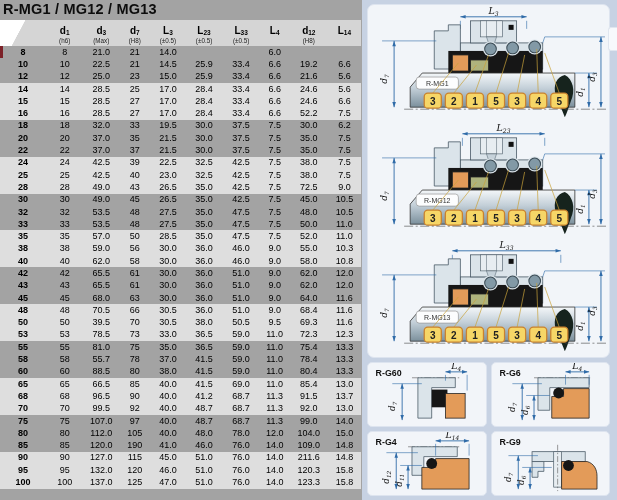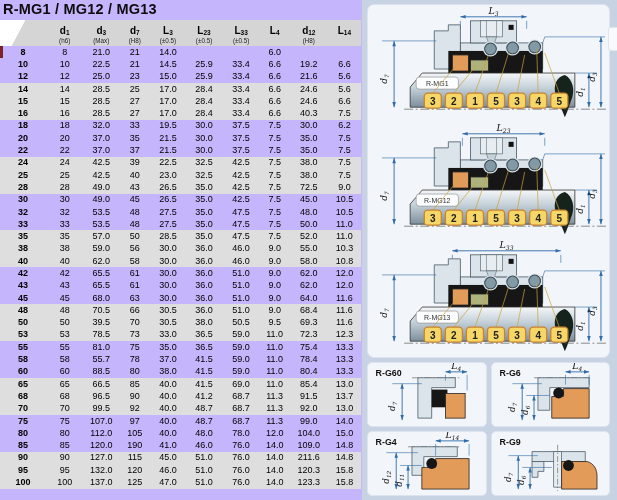--- a/index.html
+++ b/index.html
@@ -1,21 +1,21 @@
 <!DOCTYPE html>
 <html><head>
 <meta charset="utf-8">
 <style>
   html,body{margin:0;padding:0;}
   body{
     width:617px;height:500px;position:relative;overflow:hidden;
     background:#ffffff;font-family:"Liberation Sans",sans-serif;
   }
   
-  .left{position:absolute;left:0;top:0;width:414px;height:500px;background:#c4b5fd;}
+  .left{position:absolute;left:0;top:0;width:414px;height:500px;background:#a3a3a3;}
   .page-title{
     position:absolute;left:3px;top:1px;font-size:14.5px;font-weight:bold;
     color:#0d0d0d;letter-spacing:.2px;white-space:nowrap;
   }
   .red-edge{position:absolute;left:0;top:41px;width:3px;height:17px;background:#7c2128;}
   table.dims{
     position:absolute;left:0;top:20px;width:361px;border-collapse:collapse;table-layout:fixed;
   }
   table.dims th{
     background:#d5d5d5;height:26px;padding:0;text-align:center;vertical-align:middle;
@@ -164,21 +164,21 @@
         </tr>
         <tr class="g">
           <td class="rowlabel">16</td>
           <td>16</td>
           <td>28.5</td>
           <td>27</td>
           <td>17.0</td>
           <td>28.4</td>
           <td>33.4</td>
           <td>6.6</td>
-          <td>40.3</td>
+          <td>52.2</td>
           <td>7.5</td>
         </tr>
         <tr>
           <td class="rowlabel">18</td>
           <td>18</td>
           <td>32.0</td>
           <td>33</td>
           <td>19.5</td>
           <td>30.0</td>
           <td>37.5</td>

